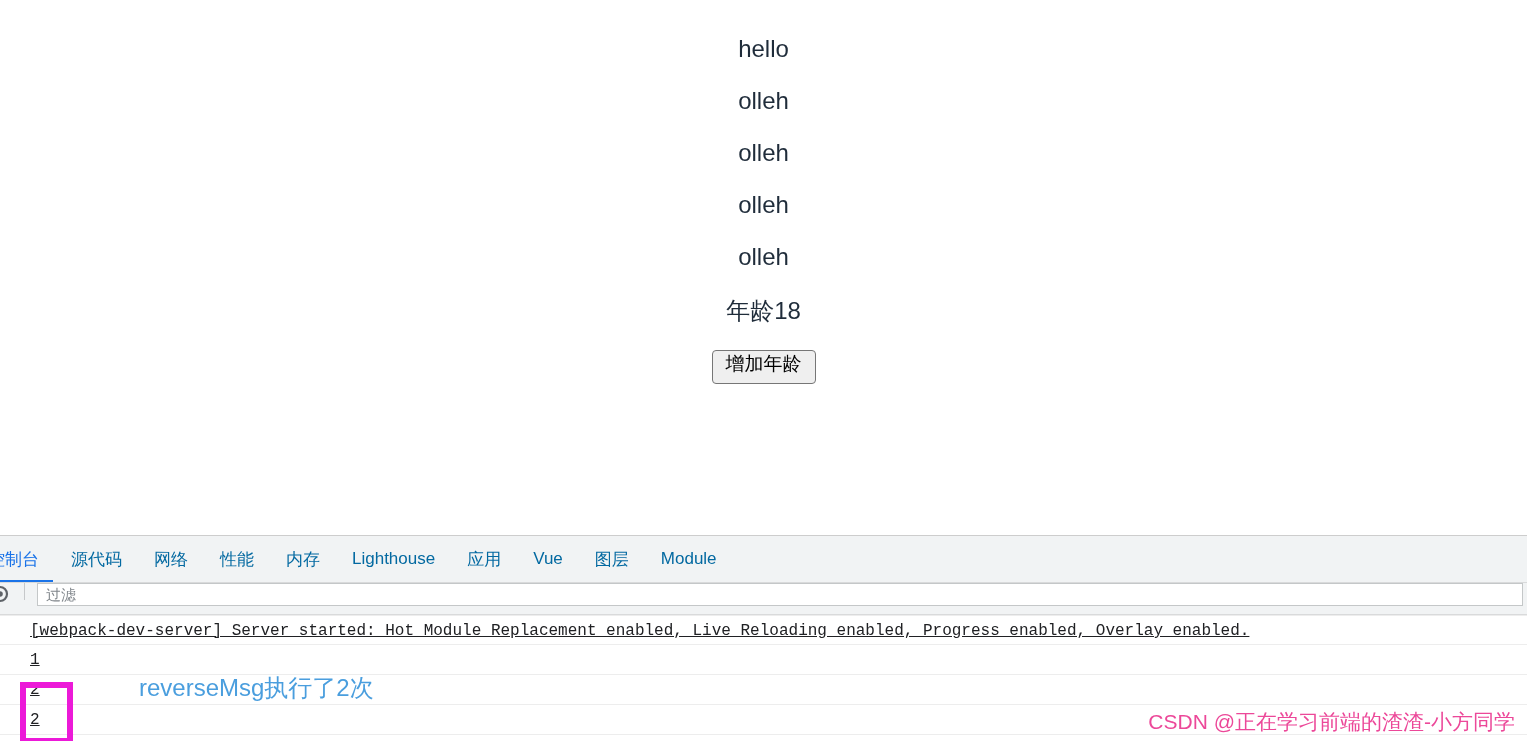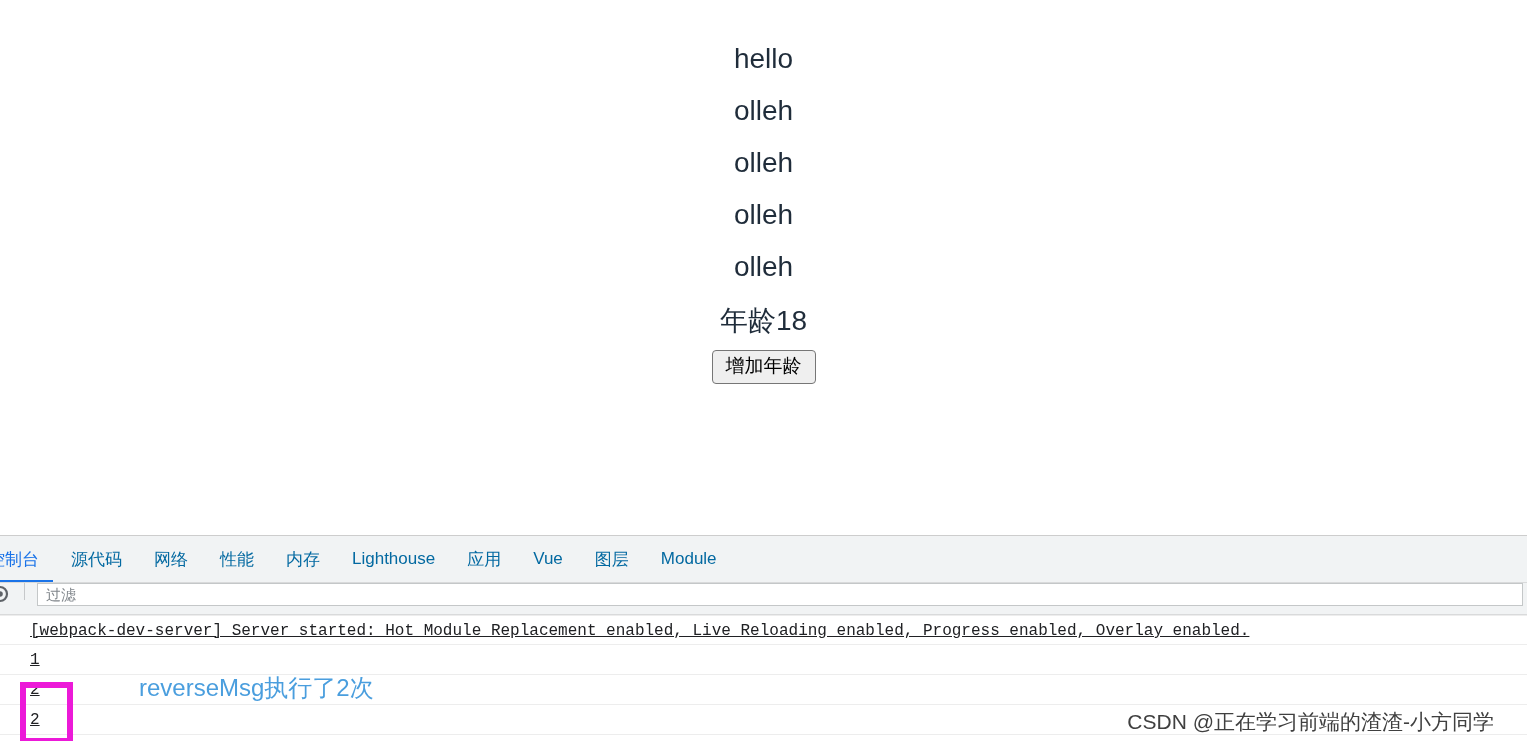--- a/index.html
+++ b/index.html
@@ -26,41 +26,41 @@
     overflow: hidden;
   }
   #app-root {
     position: absolute;
     left: 0;
     top: 0;
     width: 1527px;
     text-align: center;
   }
   .app-line {
-    font-size: 28px;
+    font-size: 24px;
     color: #1f2c3a;
     line-height: 1;
-    margin: 8px;
+    margin: 0;
     padding: 0;
   }
   .app-line.l1 { position: absolute; left: 0; right: 0; top: 37px; }
   .app-line.l2 { position: absolute; left: 0; right: 0; top: 89px; }
   .app-line.l3 { position: absolute; left: 0; right: 0; top: 141px; }
   .app-line.l4 { position: absolute; left: 0; right: 0; top: 193px; }
   .app-line.l5 { position: absolute; left: 0; right: 0; top: 245px; }
   .app-line.l6 { position: absolute; left: 0; right: 0; top: 299px; }
 
   #age-button-wrap {
     position: absolute;
     left: 0; right: 0;
     top: 350px;
     text-align: center;
   }
   #increase-age-button {
-    font-family: Liberation Sans, sans-serif;
+    font-family: Liberation Mono, monospace;
     font-size: 19px;
     color: #000000;
     background: #efefef;
     border: 1px solid #767676;
     border-radius: 4px;
     padding: 4px 13px 6px 13px;
     line-height: 1.15;
     cursor: default;
   }
 
@@ -206,24 +206,24 @@
     left: 139px;
     top: 672px;
     font-size: 24px;
     color: #4a9ede;
     white-space: nowrap;
     z-index: 31;
   }
 
   #csdn-watermark {
     position: absolute;
-    right: 33px;
+    right: 12px;
     top: 708px;
     font-size: 21px;
-    color: #404040;
+    color: #ec4899;
     white-space: nowrap;
     z-index: 31;
   }
 </style>
 </head>
 <body>
 
 <div id="page-viewport">
   <div id="app-root">
     <div class="app-line l1">hello</div>

